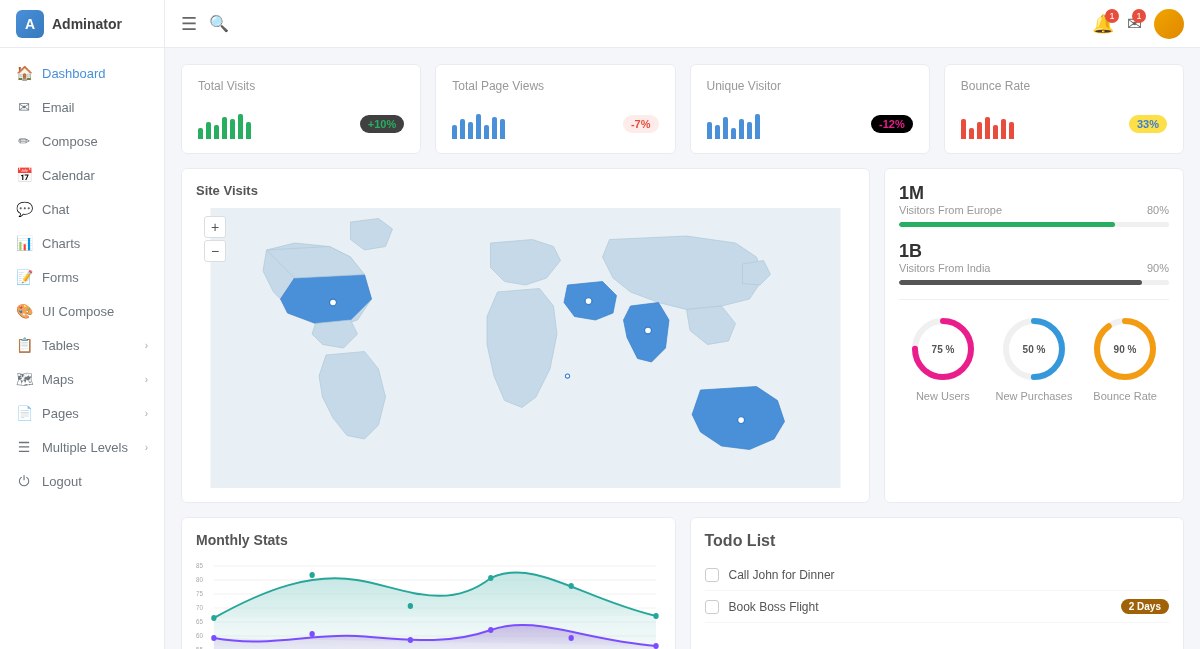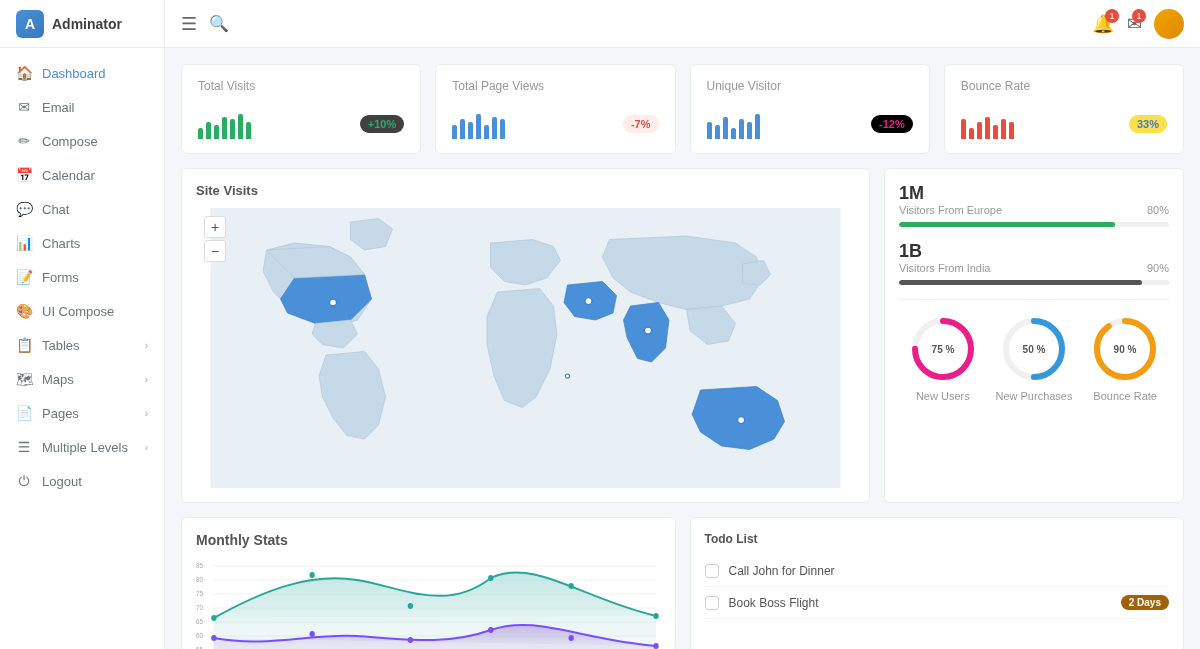--- a/index.html
+++ b/index.html
@@ -73,21 +73,21 @@
     .donut-svg { display: block; margin: 0 auto; }
 
     
     .bottom-row { display: grid; grid-template-columns: 1fr 1fr; gap: 14px; }
     .chart-card { background: #fff; border-radius: 6px; border: 1px solid #e8ecf0; padding: 14px; }
     .chart-title { font-size: 14px; color: #555; font-weight: 600; margin-bottom: 10px; }
     .chart-area { height: 130px; position: relative; }
 
     
     .todo-card { background: #fff; border-radius: 6px; border: 1px solid #e8ecf0; padding: 14px; }
-    .todo-title { font-size: 12px; color: #555; font-weight: 600; margin-bottom: 10px; }
+    .todo-title { font-size: 16px; color: #555; font-weight: 600; margin-bottom: 10px; }
     .todo-item { display: flex; align-items: flex-end; gap: 10px; padding: 8px 0; border-bottom: 1px solid #f5f5f5; }
     .todo-item:last-child { border-bottom: none; }
     .todo-checkbox { width: 14px; height: 14px; border: 1px solid #ccc; border-radius: 3px; flex-shrink: 0; }
     .todo-text { flex: 1; font-size: 12px; color: #555; }
     .todo-badge { padding: 2px 8px; border-radius: 10px; font-size: 10px; font-weight: 600; color: white; flex-shrink: 0; }
     .tb-green { background: #a16207; }
 
     
     .world-map-svg { width: 100%; height: 100%; }
   </style>

